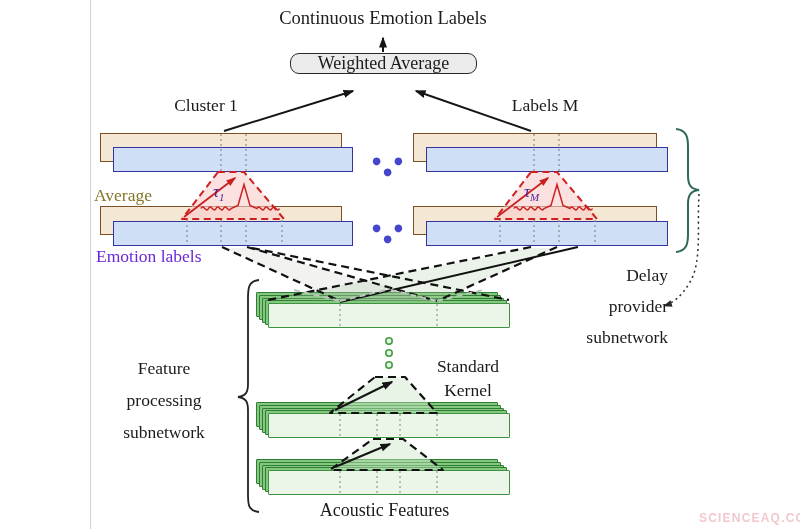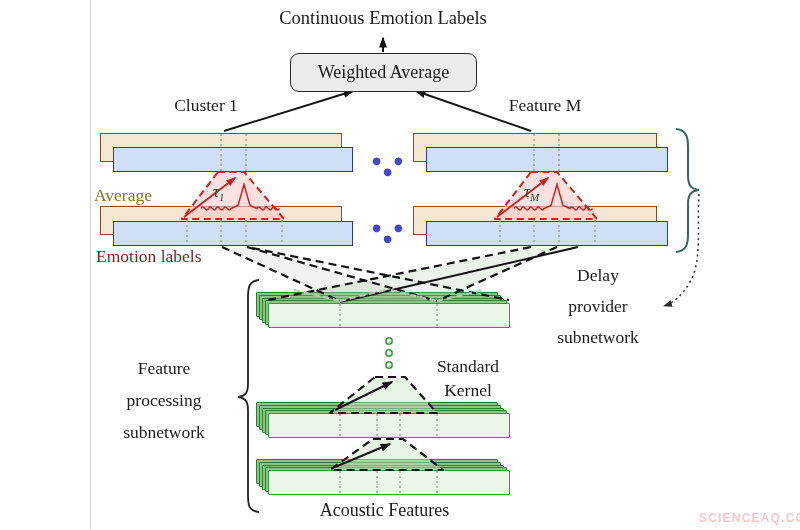--- a/index.html
+++ b/index.html
@@ -4,28 +4,28 @@
 <style>
   html,body{margin:0;padding:0;background:#fff;}
   .fig{position:relative;width:800px;height:530px;background:#ffffff;overflow:hidden;
        font-family:"Liberation Serif","DejaVu Serif",serif;color:#1b1b1b;}
   .divider{position:absolute;left:90px;top:0;width:1px;height:529px;background:#d2d2d2;}
   .lbl{position:absolute;white-space:pre-line;line-height:1.2;font-family:Liberation Serif, serif;}
   .center{text-align:center;}
   .bar{position:absolute;box-sizing:border-box;}
   .tan{background:#f4e7d3;border:1.6px solid #7d4f26;}
   .blue{background:#cfe0f6;border:1.6px solid #3434a0;}
-  .wa-box{position:absolute;left:290px;top:53px;width:187px;height:39px;box-sizing:border-box;
+  .wa-box{position:absolute;left:290px;top:53px;width:187px;height:21px;box-sizing:border-box;
           background:#ebebeb;border:1.5px solid #2a2a2a;border-radius:9px;
           display:flex;align-items:center;justify-content:center;font-size:18px;}
   .stack{position:absolute;width:256px;height:37px;}
   .card{position:absolute;width:242px;height:25px;box-sizing:border-box;
         border:1.5px solid #2f7d33;background:#85c981;border-radius:1px;}
   .card.front{background:#ecf6e8;border-color:#3f9444;}
-  .tau{position:absolute;color:#14532d;font-style:italic;font-size:17px;}
+  .tau{position:absolute;color:#4c1d95;font-style:italic;font-size:17px;}
   .tau sub{font-size:11px;}
   .bluedots{position:absolute;color:#4545cd;font-size:10px;letter-spacing:5px;
             font-family:"DejaVu Sans",sans-serif;width:52px;text-align:center;}
   .svg-layer{position:absolute;left:0;top:0;}
   .wm{position:absolute;left:699px;top:511px;color:#f3c8cd;
       font:600 12px "Liberation Sans",sans-serif;letter-spacing:1.2px;}
 </style>
 </head>
 <body>
 
@@ -163,36 +163,36 @@
     <path d="M699,194 C697,228 702,262 690,282 C682,296 673,303 664,306" fill="none" stroke="#2a2a2a" stroke-width="1.5" stroke-dasharray="2,3.5" marker-end="url(#ag)"></path>
   </svg>
 
   <div class="lbl center" style="left:233px;top:7px;width:300px;font-size:18.5px;">Continuous Emotion Labels</div>
 
   <div class="wa-box">
     <span>Weighted Average</span>
   </div>
 
   <div class="lbl center" style="left:160px;top:95px;width:92px;font-size:17.5px;text-align:center;">Cluster 1</div>
-  <div class="lbl center" style="left:499px;top:95px;width:92px;font-size:17.5px;">Feature M</div>
+  <div class="lbl center" style="left:499px;top:95px;width:92px;font-size:17.5px;">Labels M</div>
 
   <div class="lbl" style="left:94px;top:185px;font-size:17.5px;color:#84762a;">Average</div>
-  <div class="lbl" style="left:96px;top:246px;font-size:17.5px;color:#7f1d1d;">Emotion labels</div>
+  <div class="lbl" style="left:96px;top:246px;font-size:17.5px;color:#6d28d9;">Emotion labels</div>
 
   <div class="tau" style="left:213px;top:182px;">
     <span>τ</span><sub>1</sub>
   </div>
   <div class="tau" style="left:524px;top:182px;">
     <span>τ</span><sub>M</sub>
   </div>
 
   <div class="bluedots" style="left:364px;top:155px;">● ● ●</div>
   <div class="bluedots" style="left:364px;top:222px;">● ● ●</div>
 
-  <div class="lbl center" style="left:528px;top:260px;width:140px;font-size:17.5px;line-height:31px;">Delay
+  <div class="lbl center" style="left:528px;top:260px;width:140px;font-size:17.5px;line-height:31px;text-align:right;">Delay
 provider
 subnetwork</div>
 
   <div class="lbl center" style="left:89px;top:352px;width:150px;font-size:17.5px;line-height:32px;">Feature
 processing
 subnetwork</div>
 
   <div class="lbl center" style="left:297px;top:500px;width:175px;font-size:18px;">Acoustic Features</div>
 
   <div class="lbl center" style="left:416px;top:354px;width:104px;font-size:17.5px;line-height:24px;">Standard

